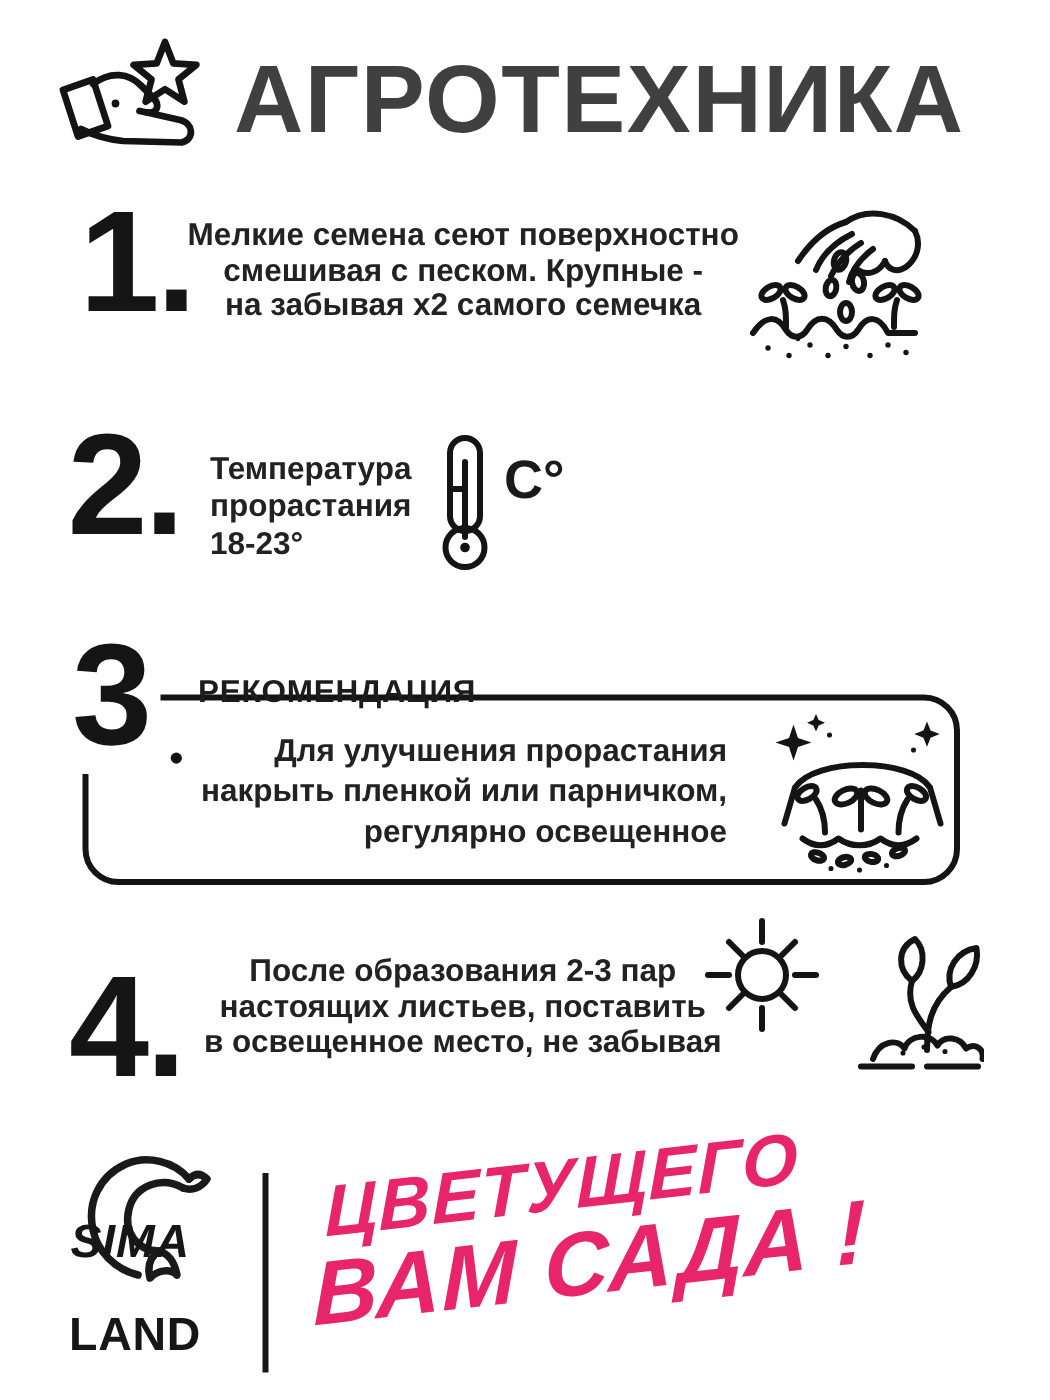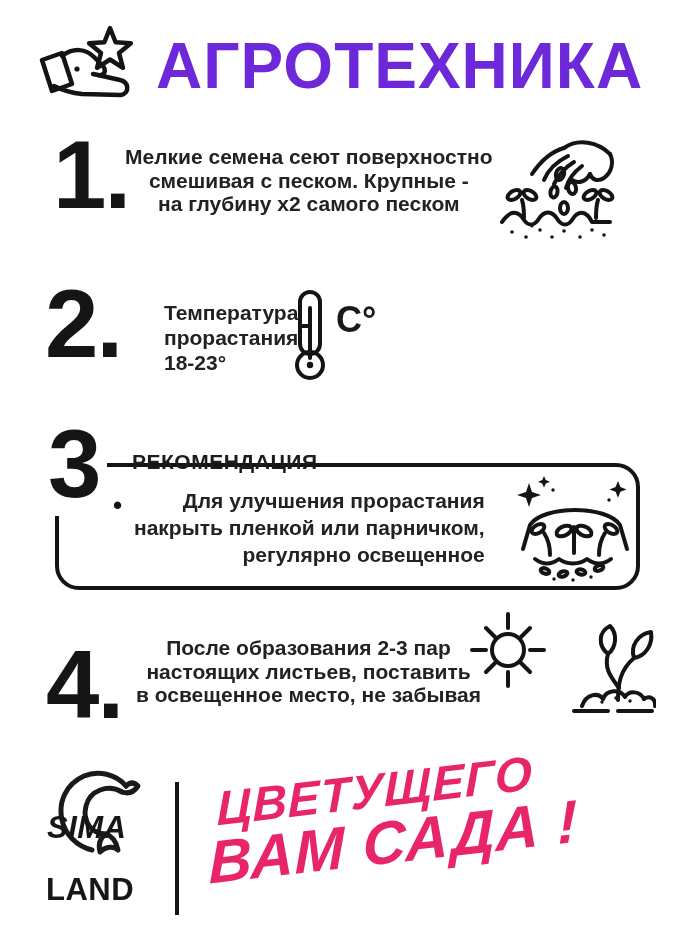--- a/index.html
+++ b/index.html
@@ -11,21 +11,21 @@
   .big-num{
     font-size:96px;font-weight:700;line-height:1;letter-spacing:-2px;
     color:#151515;
   }
   .step-text{
     font-size:21px;line-height:23.5px;font-weight:600;color:#222;
     white-space:nowrap;
   }
   .step-text div{white-space:nowrap;}
   .title{
-    font-size:64px;font-weight:600;letter-spacing:1px;color:#6d28d9;
+    font-size:64px;font-weight:600;letter-spacing:1px;color:#404040;
     line-height:1;white-space:nowrap;
   }
   .reco-heading{font-size:21px;font-weight:600;letter-spacing:0.5px;color:#1c1c1c;}
   .reco-box{
     border:4px solid #141414;border-radius:24px;
   }
   .num3-mask{background:#fff;padding:0 8px 4px 0;z-index:3;}
   .bullet{font-size:26px;font-weight:700;color:#111;line-height:1;}
   .cdeg{font-size:36px;font-weight:600;color:#1a1a1a;line-height:1;}
   .brand{font-size:31px;font-weight:700;letter-spacing:0.5px;line-height:32px;color:#161616;}
@@ -48,21 +48,21 @@
       <path d="M62,51 L84,56 C93,58 94,69 85,71 L46,70 C36,69 26,66 18,62"></path>
       <circle cx="41" cy="45" r="2.6" fill="#141414" stroke="none"></circle>
     </svg>
   </div>
   <div class="abs title" style="left:156px;top:34px;">АГРОТЕХНИКА</div>
 
   <div class="abs big-num" style="left:53px;top:127px;">1.</div>
   <div class="abs step-text" style="left:125px;top:145px;text-align:center;">
     <div>Мелкие семена сеют поверхностно</div>
     <div>смешивая с песком. Крупные -</div>
-    <div>на глубину x2 самого песком</div>
+    <div>на забывая x2 самого семечка</div>
   </div>
   <div class="abs" style="left:498px;top:134px;">
     <svg width="118" height="110" viewBox="0 0 118 110" fill="none" stroke="#141414" stroke-width="4" stroke-linecap="round" stroke-linejoin="round">
       <path d="M112,20 C100,8 80,4 66,14"></path>
       <path d="M66,14 C52,18 42,28 34,40"></path>
       <path d="M70,22 C58,28 50,36 46,46"></path>
       <path d="M76,28 C66,34 60,42 56,50"></path>
       <path d="M84,32 C76,38 70,46 68,54"></path>
       <path d="M112,20 C116,28 114,38 106,44 C100,48 94,46 92,40"></path>
       <path d="M92,40 C88,48 80,50 74,46"></path>
@@ -85,21 +85,21 @@
           <circle cx="66" cy="97" r="1.8"></circle>
           <circle cx="82" cy="103" r="1.8"></circle>
         <circle cx="94" cy="96" r="1.8"></circle>
           <circle cx="106" cy="101" r="1.8"></circle>
           <circle cx="34" cy="92" r="1.5"></circle>
       </g>
     </svg>
   </div>
 
   <div class="abs big-num" style="left:45px;top:276px;">2.</div>
-  <div class="abs step-text" style="left:140px;top:300px;line-height:25px;margin-left:24px;">
+  <div class="abs step-text" style="left:140px;top:300px;line-height:25px;">
     <div>Температура</div>
     <div>прорастания</div>
     <div>18-23°</div>
   </div>
   <div class="abs" style="left:286px;top:288px;">
     <svg width="50" height="95" viewBox="0 0 50 95" fill="none" stroke="#141414" stroke-width="4" stroke-linecap="round" stroke-linejoin="round">
       <rect x="14" y="4" width="20" height="62" rx="10"></rect>
       <circle cx="24" cy="77" r="13"></circle>
       <line x1="24" y1="20" x2="24" y2="70"></line>
       <line x1="16" y1="38" x2="24" y2="38"></line>

